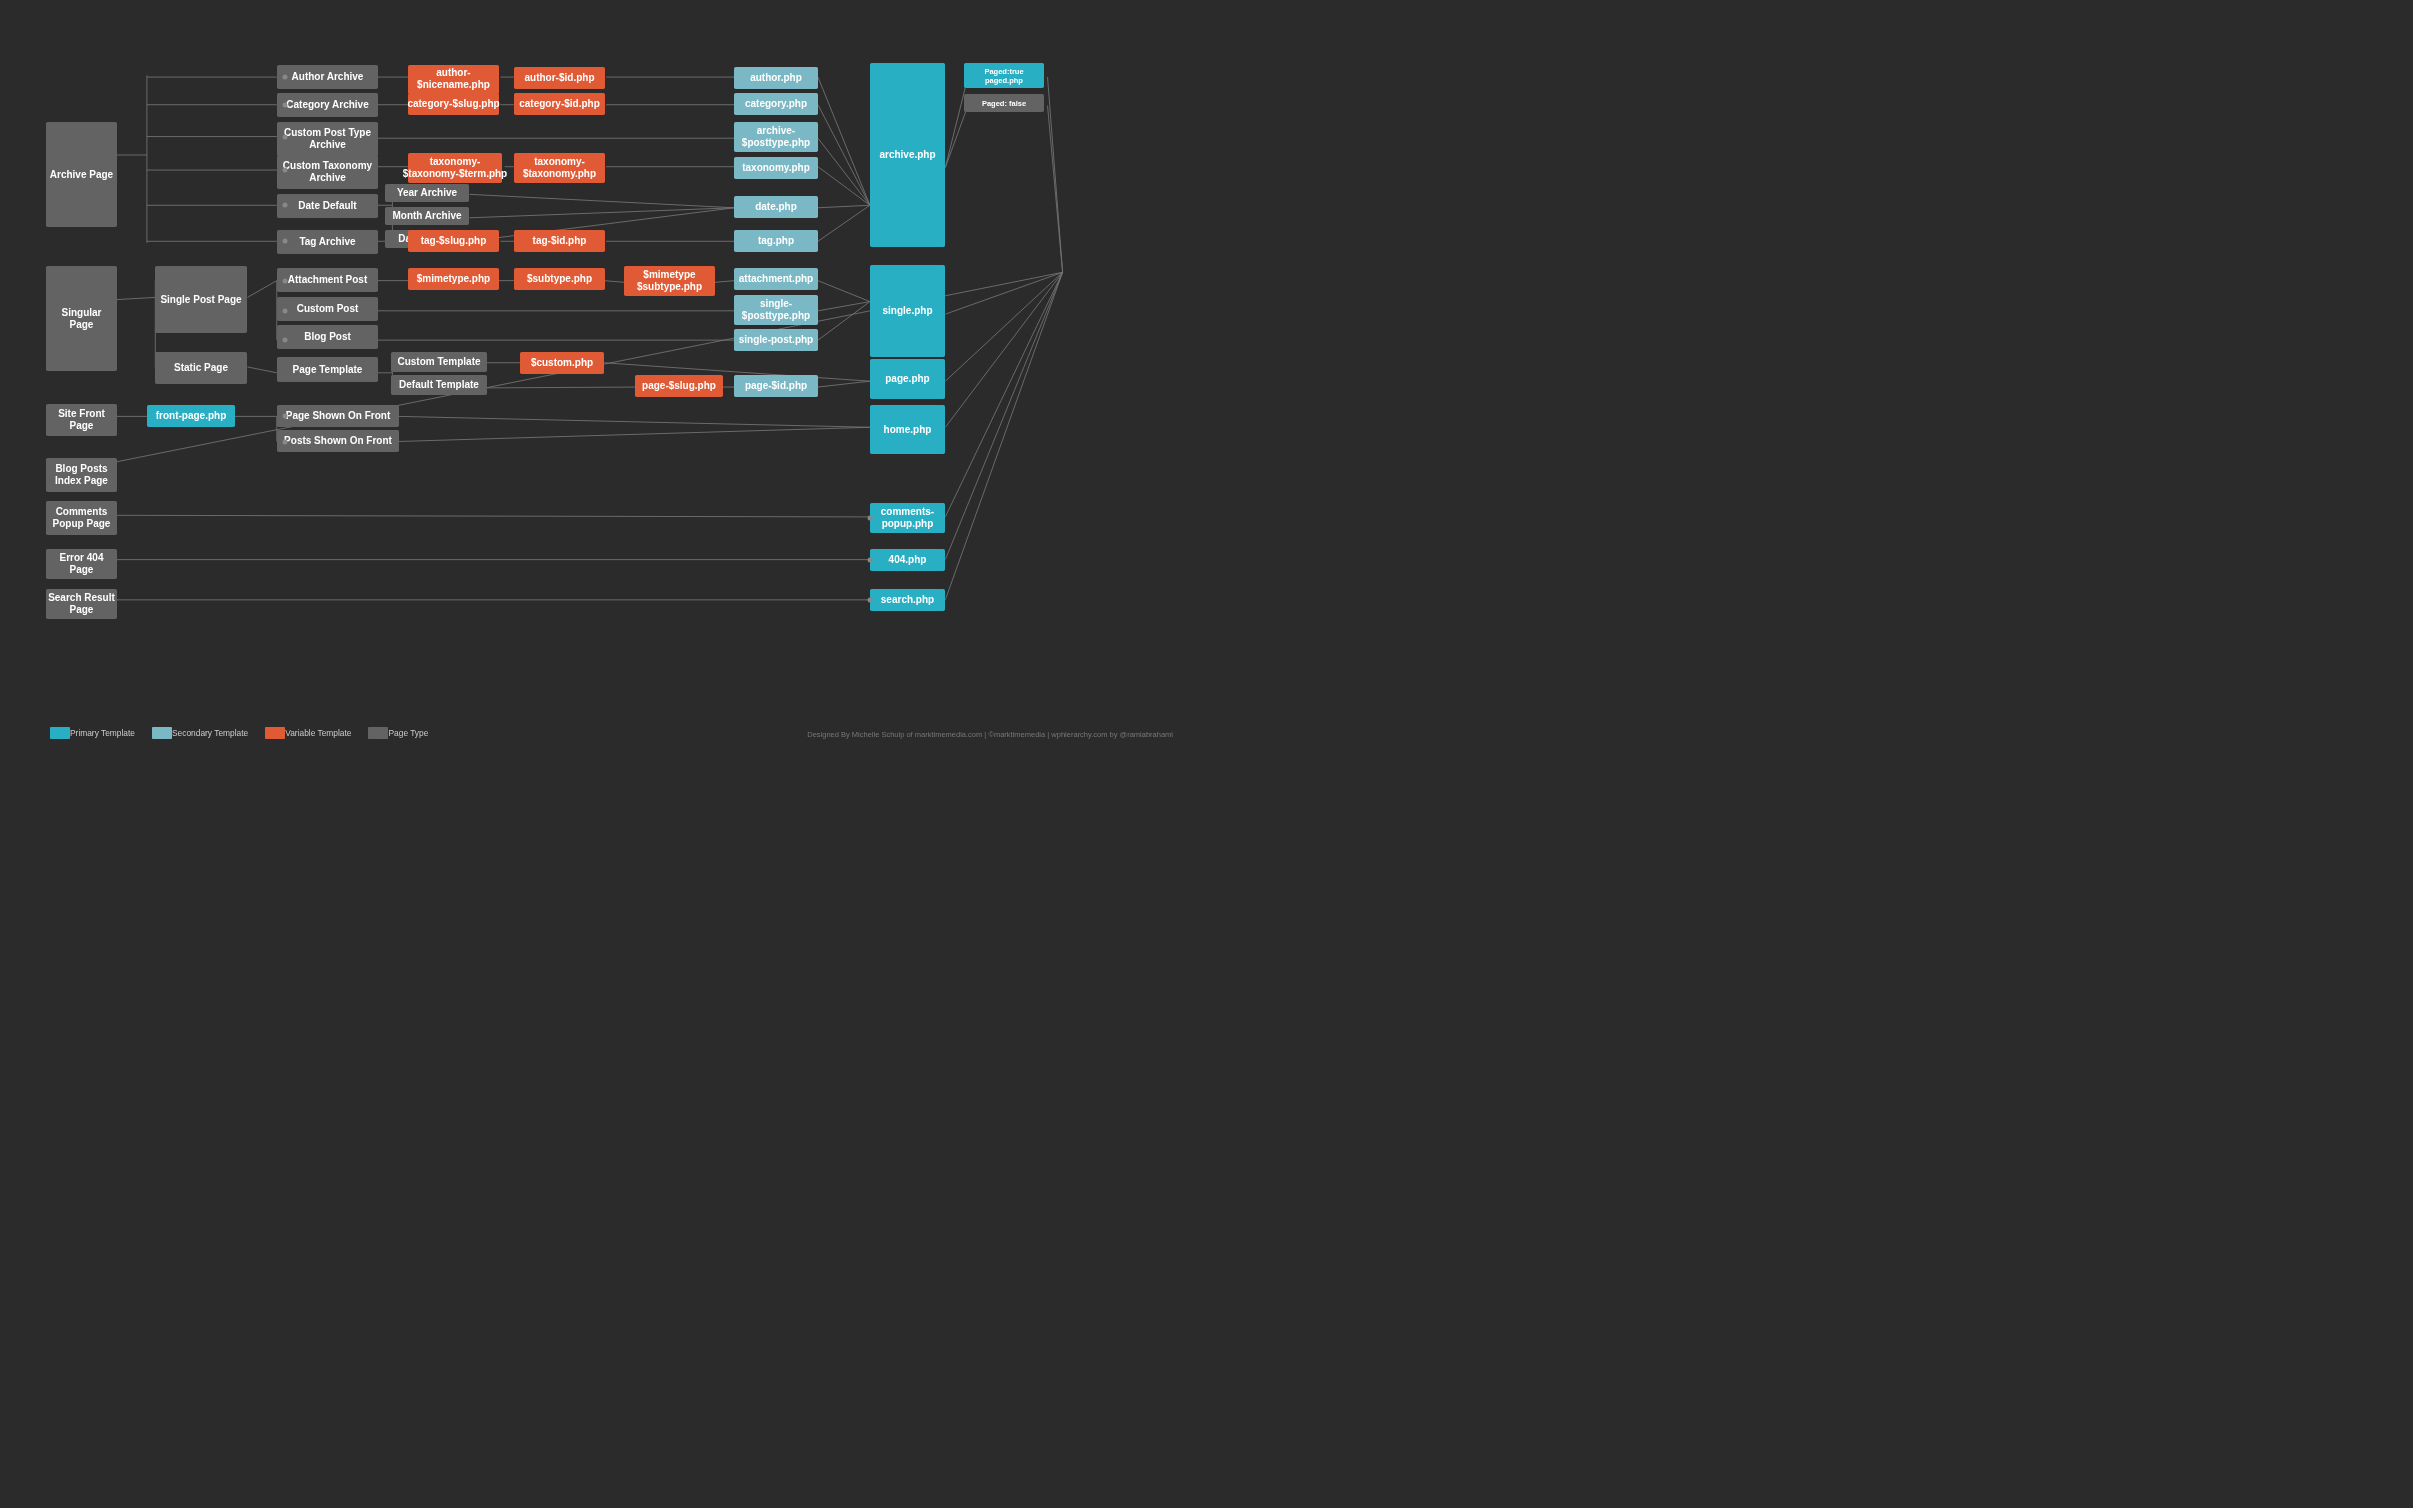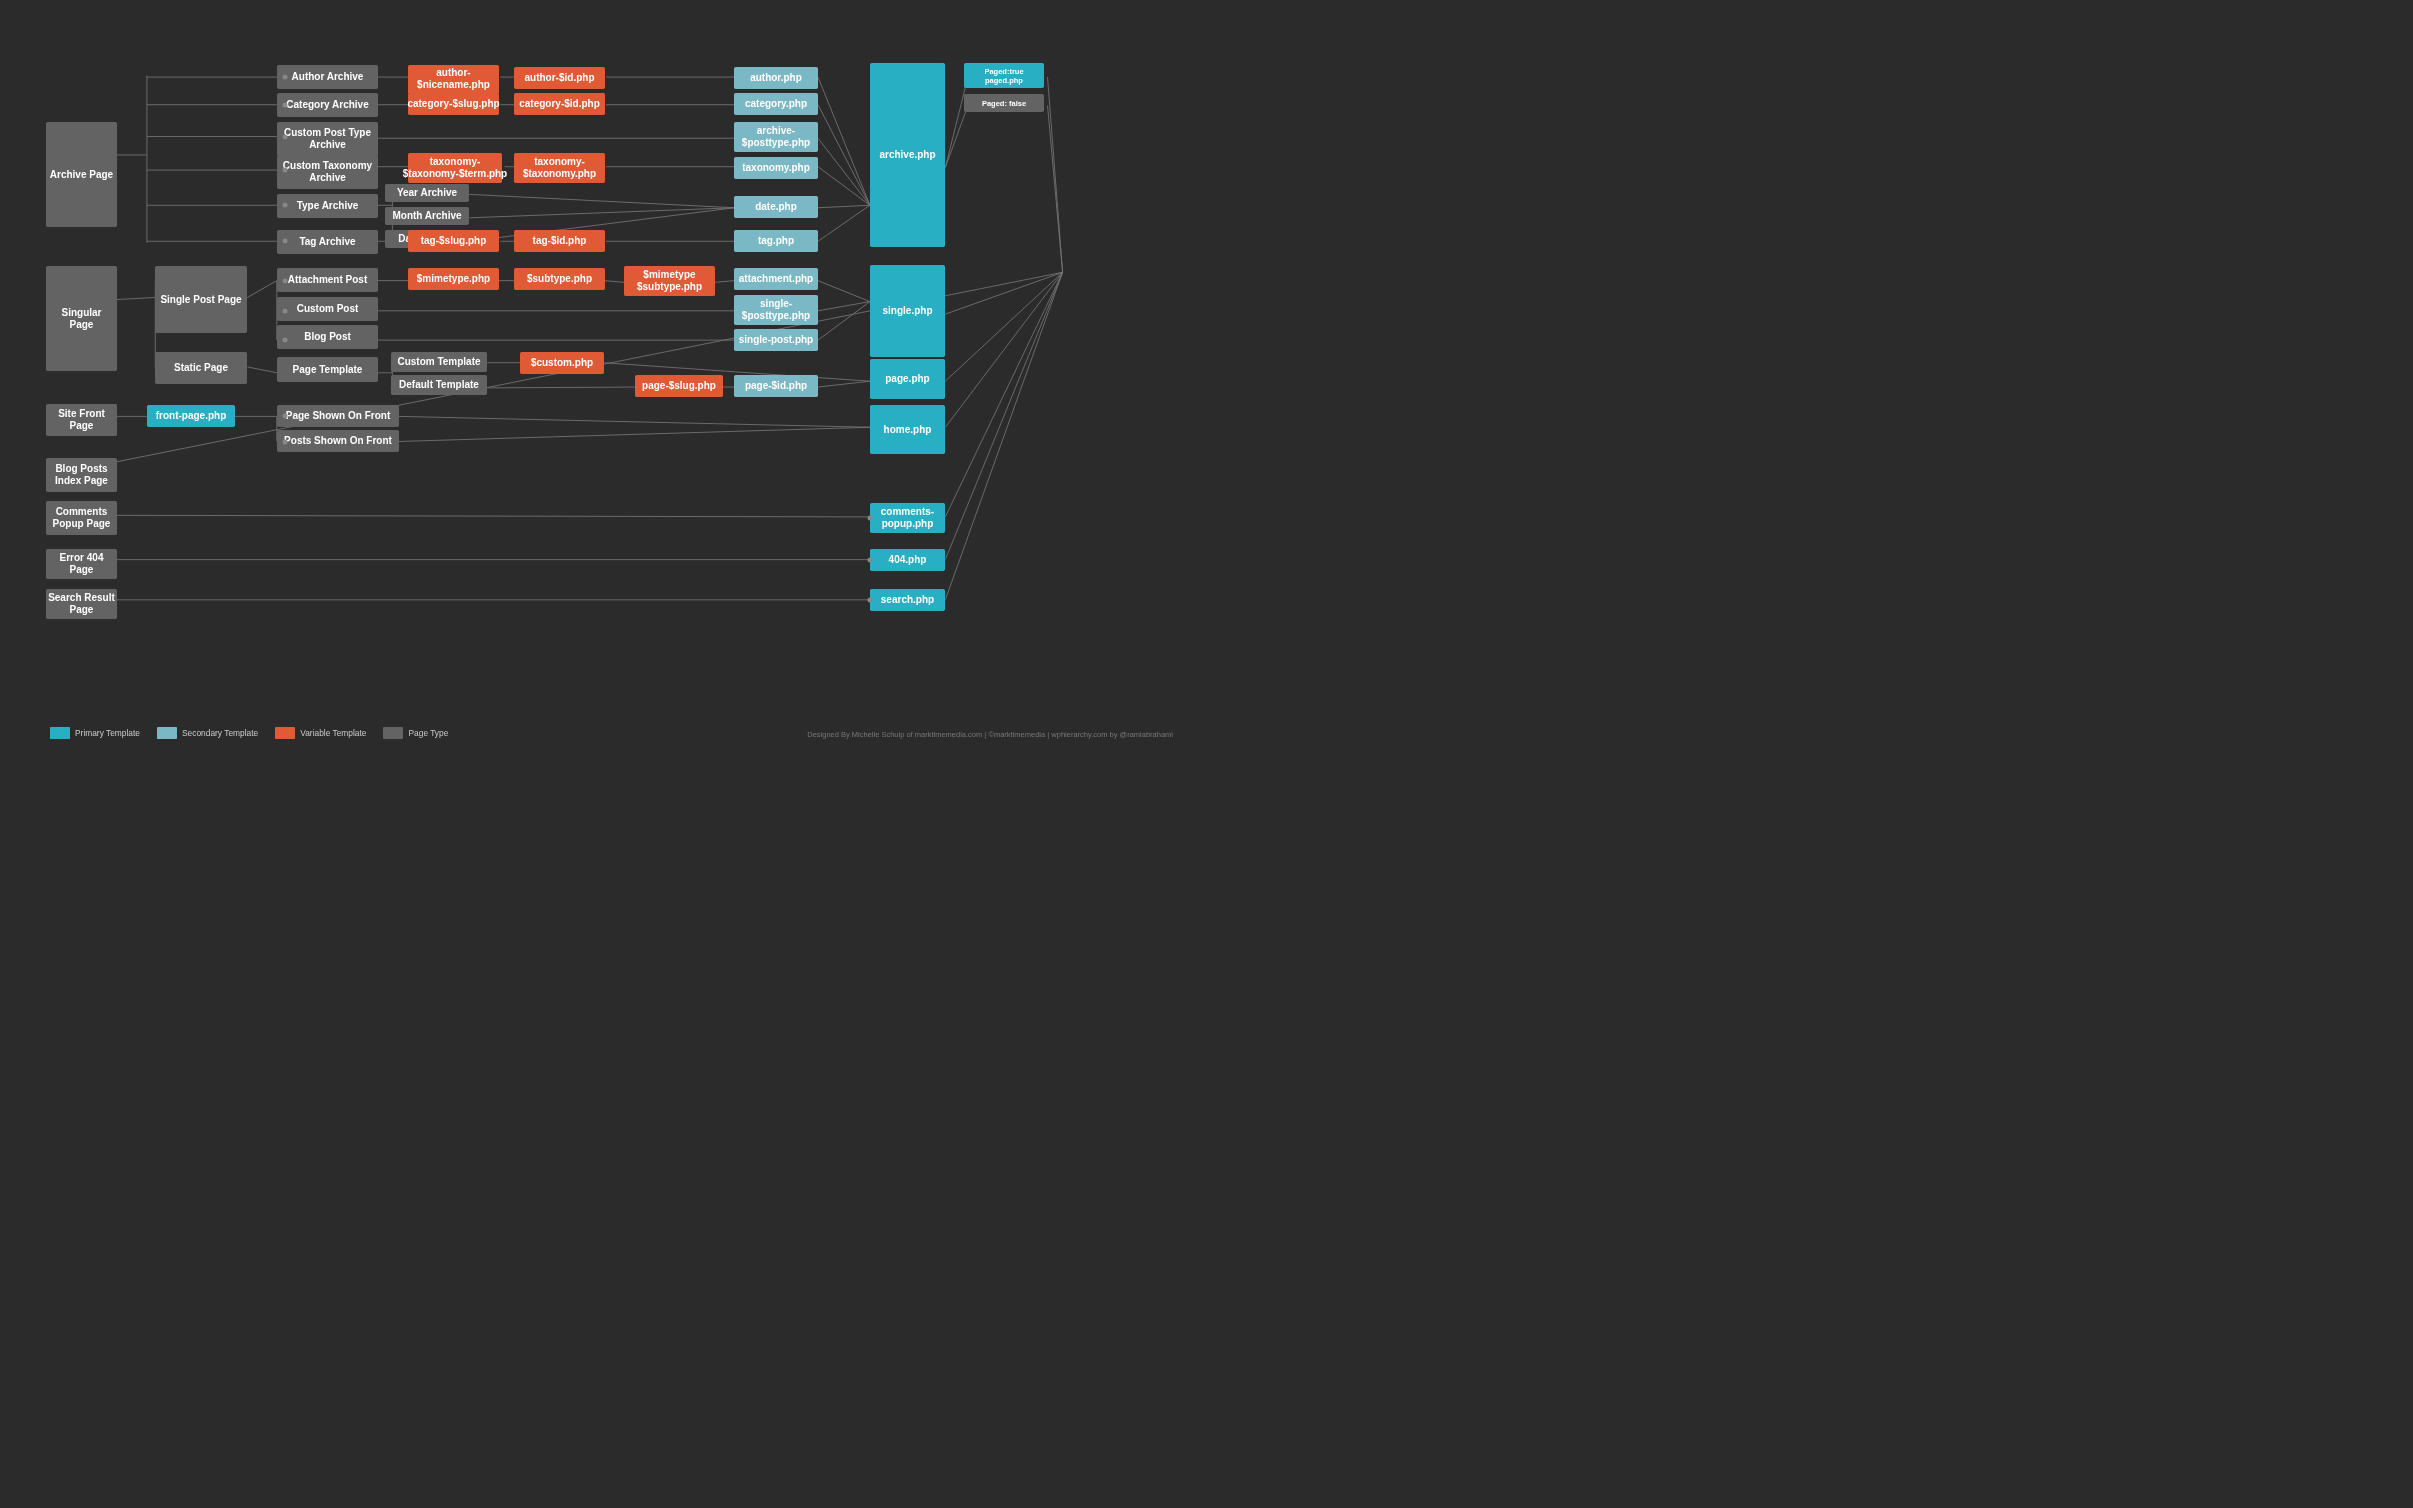--- a/index.html
+++ b/index.html
@@ -72,21 +72,20 @@
       position: absolute;
       bottom: 15px;
       left: 50px;
       display: flex;
       align-items: center;
       gap: 17px;
     }
     .legend-item {
       display: flex;
       align-items: center;
-      gap: 5px;
       font-size: 8.4px;
       color: #ccc;
     }
     .legend-box {
       width: 20px;
       height: 11.7px;
       border-radius: 0.8px;
     }
     .footer-credit {
       position: absolute;
@@ -237,21 +236,21 @@
 
   <div class="node node-pagetype" style="left:277px;top:122px;width:101px;height:34px;">
     <span>Custom Post Type<br>Archive</span>
   </div>
 
   <div class="node node-pagetype" style="left:277px;top:155px;width:101px;height:34px;">
     <span>Custom Taxonomy<br>Archive</span>
   </div>
 
   <div class="node node-pagetype" style="left:277px;top:194px;width:101px;height:23.5px;">
-    <span>Type Archive</span>
+    <span>Date Default</span>
   </div>
 
   <div class="node node-pagetype" style="left:385px;top:184px;width:84px;height:18.4px;">
     <span>Year Archive</span>
   </div>
 
   <div class="node node-pagetype" style="left:385px;top:207px;width:84px;height:18.4px;">
     <span>Month Archive</span>
   </div>
 

